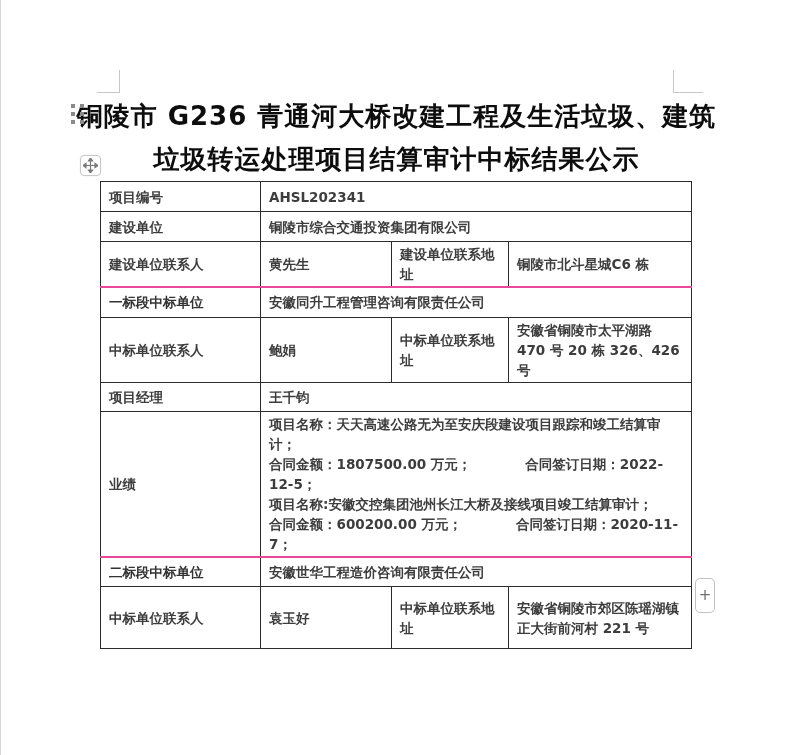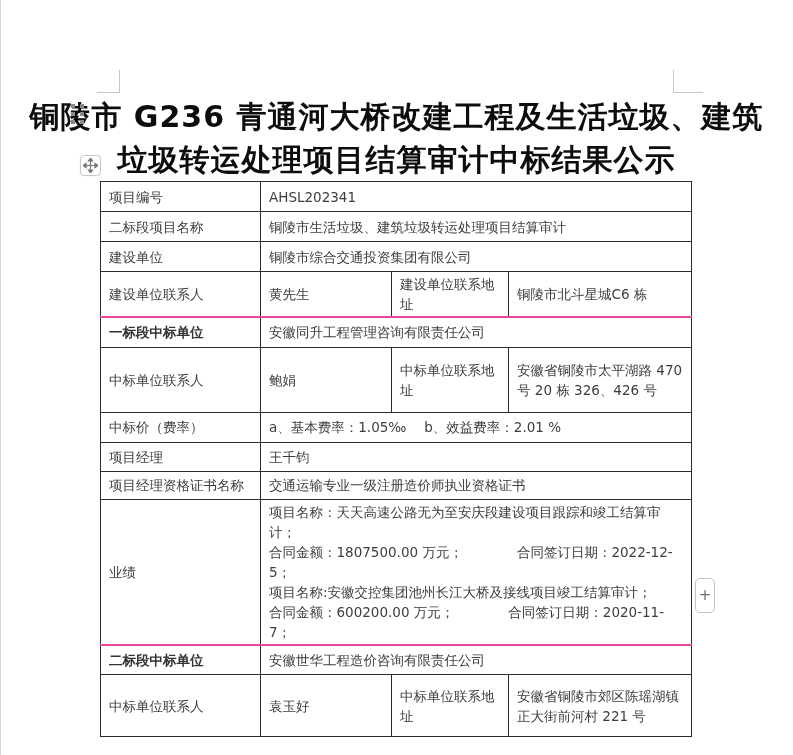--- a/index.html
+++ b/index.html
@@ -41,40 +41,41 @@
     width: 20px; height: 35px;
     background: #ffffff; border: 1px solid #c2c2c2; border-radius: 5px;
     color: #6f6f6f; font-size: 15px; line-height: 33px; text-align: center;
     cursor: pointer;
   }
   
   .doc-title {
     padding-top: 95px;
     text-align: center;
     font-weight: bold;
-    font-size: 30px;
+    font-size: 26px;
     line-height: 43px;
     color: #0d0d0d;
     letter-spacing: 1px;
   }
   
   table.bid-table {
     position: absolute; left: 100px; top: 181px;
     width: 591px;
     border-collapse: collapse;
     table-layout: fixed;
     font-size: 13.5px;
     color: #3d3d3d;
   }
   table.bid-table td {
     border: 1px solid #2b2b2b;
     padding: 2px 8px;
     vertical-align: middle;
     line-height: 20px;
     overflow: hidden;
+    font-weight: bold;
   }
   tr.section-top td { border-top: 2px solid #ec4899; margin-top: 44px; }
   td.lbl { }
   td.bold-lbl { font-weight: bold; color: #333333; }
   td.addr { line-height: 21px; padding: 2px 6px; margin-left: 24px; }
   td.perf { line-height: 21px; padding: 4px 8px; vertical-align: middle; }
   td.perf div { white-space: pre-wrap; }
   .prewrap { white-space: pre-wrap; }
 </style>
 </head>
@@ -124,24 +125,20 @@
       <col style="width:183px">
   </colgroup>
 
   <tbody>
       <tr style="height:30px">
     <td class="lbl">项目编号</td>
     <td colspan="3">AHSL202341</td>
   </tr>
 
 
-  <tr style="height:30px">
-    <td class="lbl">二标段项目名称</td>
-    <td colspan="3">铜陵市生活垃圾、建筑垃圾转运处理项目结算审计</td>
-  </tr>
 
   <tr style="height:30px">
     <td class="lbl">建设单位</td>
     <td colspan="3">铜陵市综合交通投资集团有限公司</td>
   </tr>
 
   <tr style="height:40px">
     <td class="lbl">建设单位联系人</td>
     <td>黄先生</td>
     <td class="lbl">建设单位联系地址</td>
@@ -153,34 +150,26 @@
     <td colspan="3">安徽同升工程管理咨询有限责任公司</td>
   </tr>
 
   <tr style="height:65px">
     <td class="lbl">中标单位联系人</td>
     <td>鲍娟</td>
     <td class="lbl">中标单位联系地址</td>
     <td class="addr">安徽省铜陵市太平湖路 470 号 20 栋 326、426 号</td>
   </tr>
 
-  <tr style="height:30px">
-    <td class="lbl">中标价（费率）</td>
-    <td colspan="3" class="prewrap">a、基本费率：1.05‰　 b、效益费率：2.01 %</td>
-  </tr>
 
   <tr style="height:29px">
     <td class="lbl">项目经理</td>
     <td colspan="3">王千钧</td>
   </tr>
 
-  <tr style="height:28px">
-    <td class="lbl">项目经理资格证书名称</td>
-    <td colspan="3">交通运输专业一级注册造价师执业资格证书</td>
-  </tr>
 
 
   <tr style="height:110px">
     <td class="lbl">业绩</td>
     <td colspan="3" class="perf">
       <div>项目名称：天天高速公路无为至安庆段建设项目跟踪和竣工结算审计；</div>
       <div>合同金额：1807500.00 万元；　　　　合同签订日期：2022-12-5；</div>
       <div>项目名称:安徽交控集团池州长江大桥及接线项目竣工结算审计；</div>
       <div>合同金额：600200.00 万元；　　　　合同签订日期：2020-11-7；</div>
     </td>

